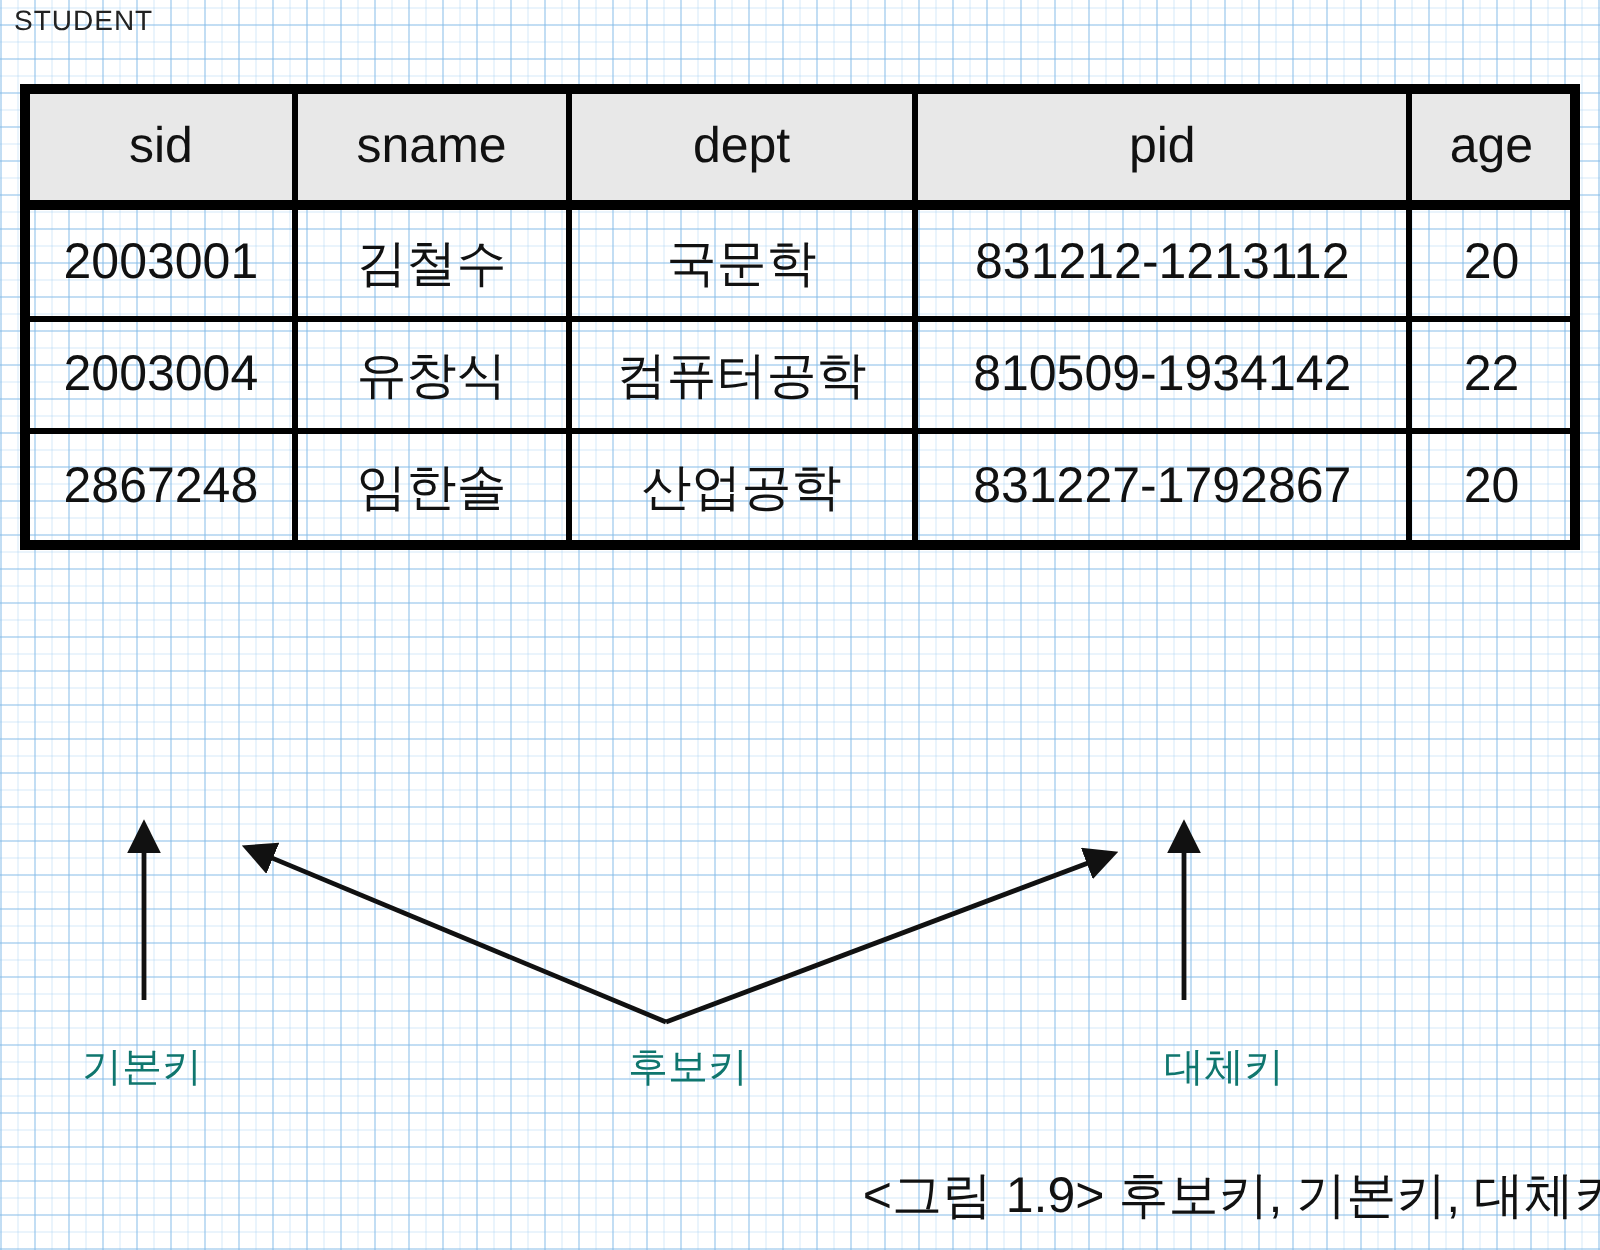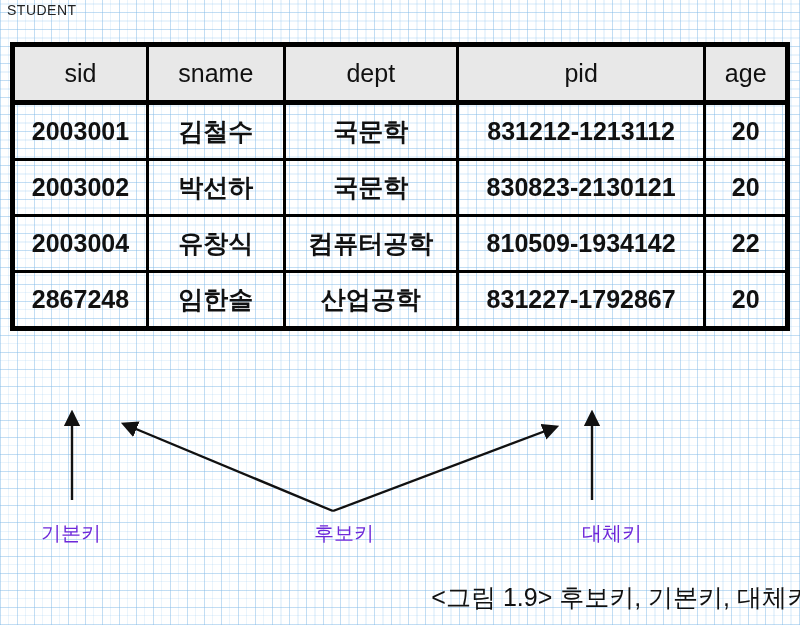--- a/index.html
+++ b/index.html
@@ -52,42 +52,42 @@
     overflow: hidden;
     white-space: nowrap;
   }
   table.relation th {
     background-color: #e8e8e8;
     font-weight: 400;
     border-bottom: 5px solid #000000;
   }
   table.relation td {
     background-color: transparent; 
-    font-weight: 700;
+    font-weight: 400;
   }
 
   .col-sid   { width: 134px; }
   .col-sname { width: 136px; }
   .col-dept  { width: 172px; }
   .col-pid   { width: 246px; }
   .col-age   { width: 82px;  }
 
   svg.arrows {
     position: absolute;
     top: 0;
     left: 0;
     pointer-events: none;
   }
 
   .key-label {
     position: absolute;
     transform: translateX(-50%);
     font-size: 20px;
     font-weight: 400;
-    color: #6d28d9;
+    color: #0f766e;
     white-space: nowrap;
   }
   .pk-label { left: 71px;  top: 520px; }
   .ck-label { left: 344px; top: 520px; }
   .ak-label { left: 612px; top: 520px; }
 
   .figure-caption {
     position: absolute;
     top: 581px;
     left: 12px;
@@ -123,27 +123,20 @@
   </thead>
   <tbody>
     <tr>
       <td>2003001</td>
       <td>김철수</td>
       <td>국문학</td>
       <td>831212-1213112</td>
       <td>20</td>
     </tr>
     <tr>
-      <td>2003002</td>
-      <td>박선하</td>
-      <td>국문학</td>
-      <td>830823-2130121</td>
-      <td>20</td>
-    </tr>
-    <tr>
       <td>2003004</td>
       <td>유창식</td>
       <td>컴퓨터공학</td>
       <td>810509-1934142</td>
       <td>22</td>
     </tr>
     <tr>
       <td>2867248</td>
       <td>임한솔</td>
       <td>산업공학</td>

